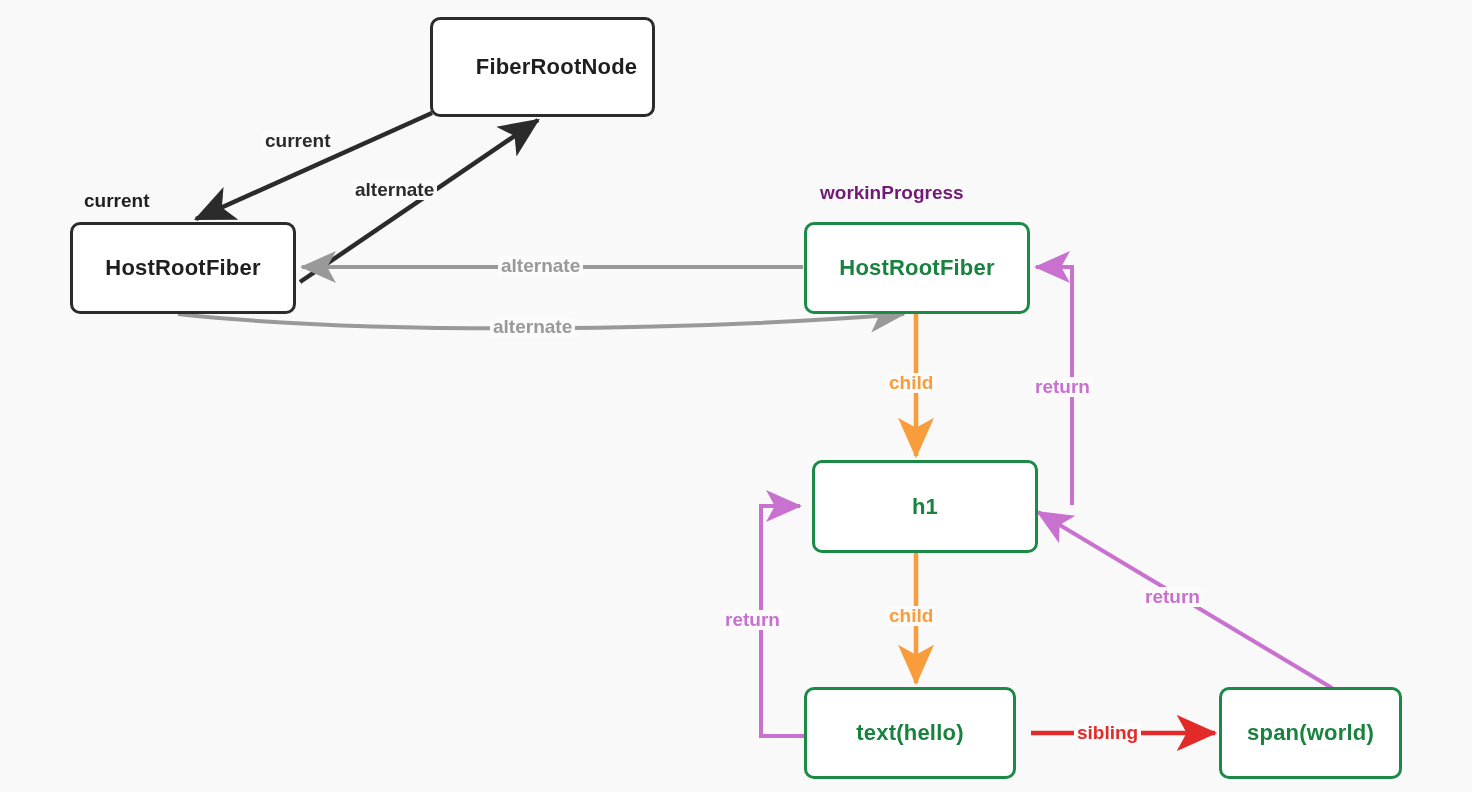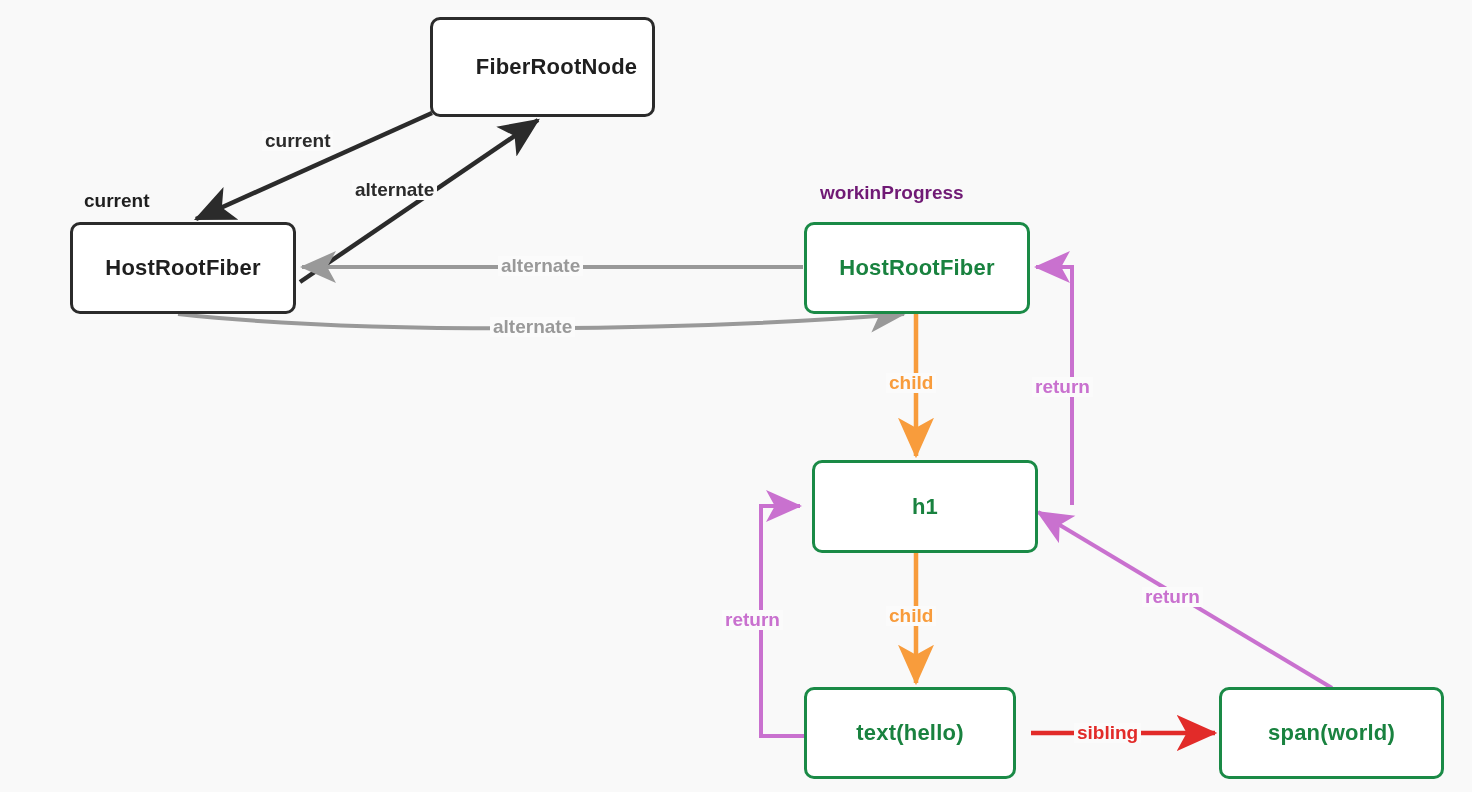--- a/index.html
+++ b/index.html
@@ -120,21 +120,21 @@
   </div>
 
   <div class="node green" style="left:812px; top:460px; width:226px; height:93px;">
     <span>h1</span>
   </div>
 
   <div class="node green" style="left:804px; top:687px; width:212px; height:92px;">
     <span>text(hello)</span>
   </div>
 
-  <div class="node green" style="left:1219px; top:687px; width:225px; height:92px;">
+  <div class="node green" style="left:1219px; top:687px; width:183px; height:92px;">
     <span>span(world)</span>
   </div>
 
   <div class="node-caption" style="left:84px; top:190px; color:#1f1f1f;">current</div>
 
   <div class="node-caption" style="left:820px; top:182px; color:#701a75;">workinProgress</div>
 
   <div class="edge-label" style="left:262px; top:131px; color:#2b2b2b;">current</div>
 
   <div class="edge-label" style="left:352px; top:180px; color:#2b2b2b;">alternate</div>

